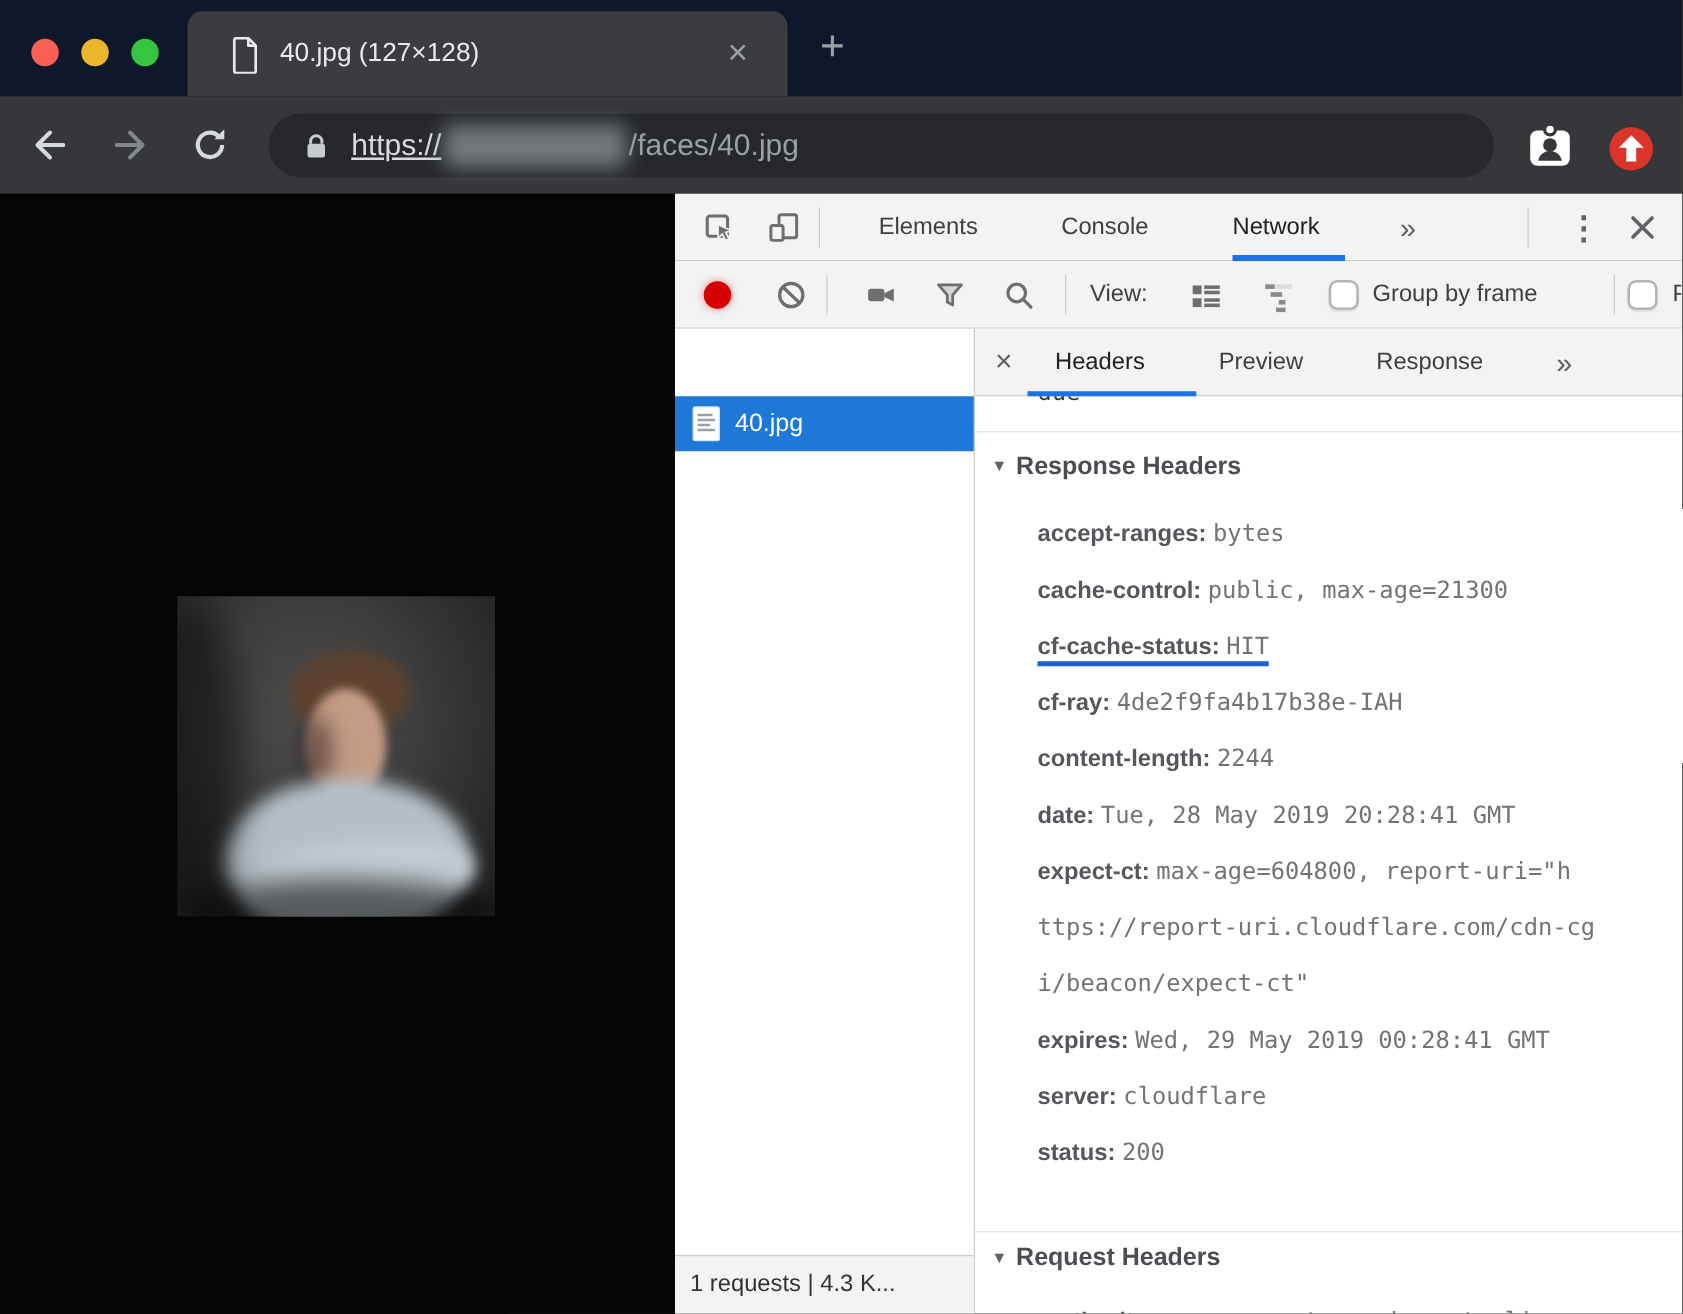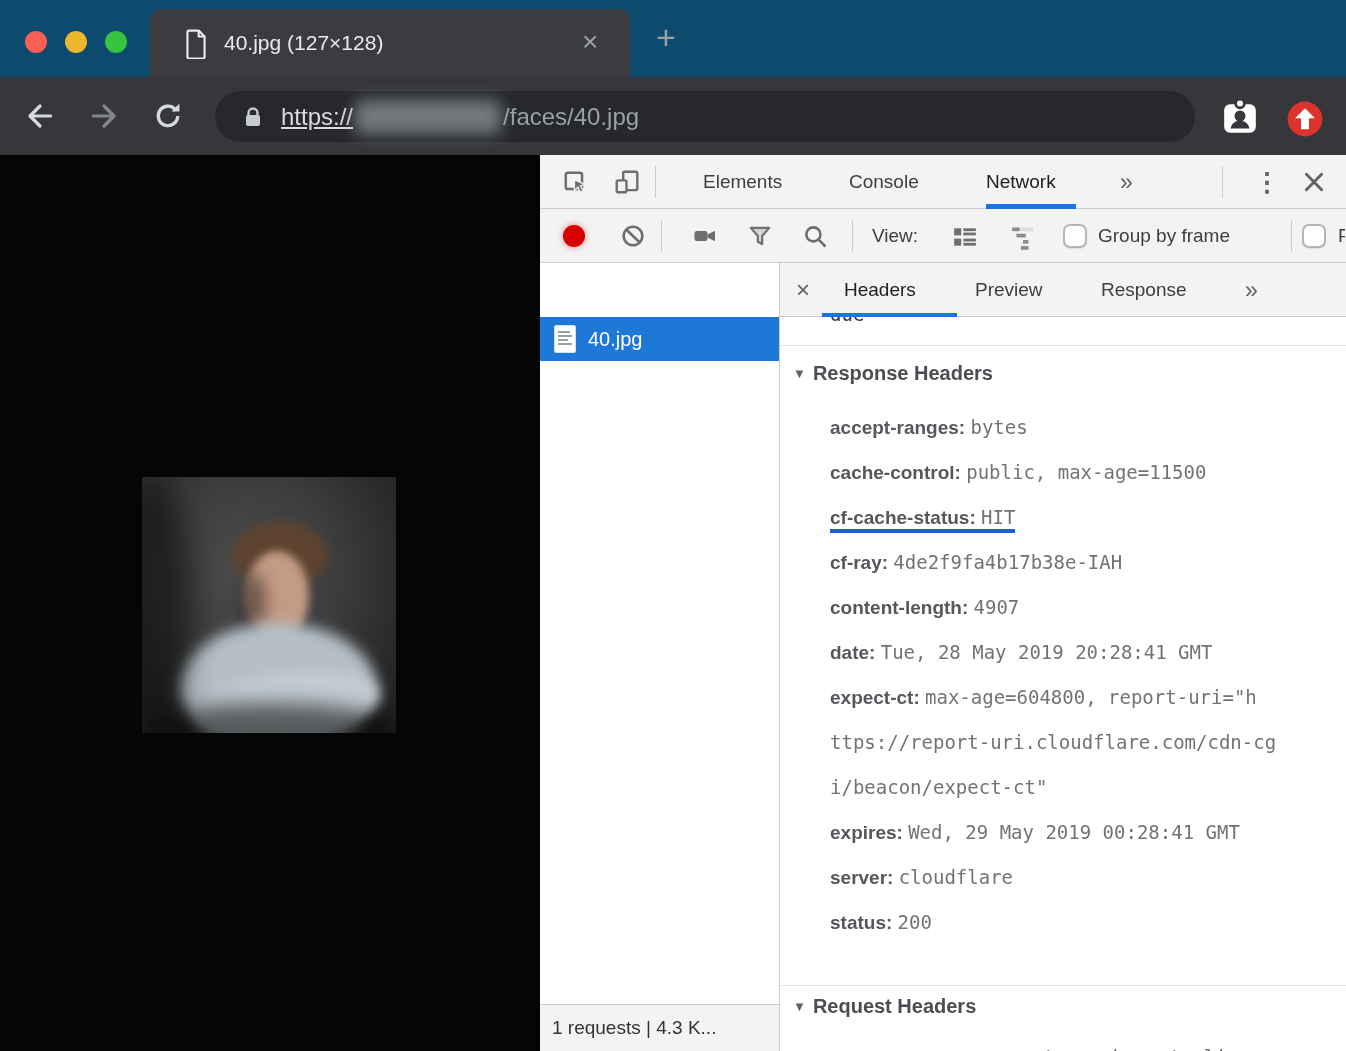--- a/index.html
+++ b/index.html
@@ -2,21 +2,21 @@
 <html><head>
 <meta charset="utf-8">
 <style>
   html,body{margin:0;padding:0;background:#111;}
   #window{position:relative;width:1346px;height:1051px;overflow:hidden;
           font-family:"Liberation Sans",sans-serif;background:#050505;}
   #window *{box-sizing:border-box;}
   .abs{position:absolute;}
 
   
-  #titlebar{left:0;top:0;width:1346px;height:77px;background:#0c4a6e;}
+  #titlebar{left:0;top:0;width:1346px;height:77px;background:#0f172a;}
   .light{width:22px;height:22px;border-radius:50%;top:31px;}
   #tab{left:150px;top:9px;width:480px;height:68px;background:#3a3c3f;border-radius:12px 12px 0 0;}
   .tab-title{left:74px;top:0;height:68px;line-height:68px;font-size:21px;color:#e8eaed;}
   .tab-close{left:432px;top:0;height:68px;line-height:66px;font-size:28px;color:#9aa0a6;}
   #newtab{left:656px;top:0;height:77px;line-height:74px;font-size:34px;color:#9aa0a6;}
   #toolbar{left:0;top:77px;width:1346px;height:78px;background:#35373a;}
   .navbtn{top:23px;width:32px;height:32px;}
   #urlbar{left:215px;top:14px;width:980px;height:51px;border-radius:26px;background:#26282b;
           display:flex;align-items:center;}
   .scheme{font-size:24px;color:#d8dadd;margin-left:16px;text-decoration:underline;}
@@ -252,24 +252,24 @@
         <span>due</span>
       </div>
       <div class="abs hdivider" style="top:82px"></div>
 
       <div class="abs" style="left:13px;top:99px">
         <span class="tri">▼</span><span class="section-title">Response Headers</span>
       </div>
 
       <div class="abs" id="rh-list">
           <div class="hdr-row"><span><span class="hdr-name">accept-ranges:</span> <span class="hdr-val">bytes</span></span></div>
-          <div class="hdr-row"><span><span class="hdr-name">cache-control:</span> <span class="hdr-val">public, max-age=11500</span></span></div>
+          <div class="hdr-row"><span><span class="hdr-name">cache-control:</span> <span class="hdr-val">public, max-age=21300</span></span></div>
           <div class="hdr-row"><span class="hl-underline"><span class="hdr-name">cf-cache-status:</span> <span class="hdr-val">HIT</span></span></div>
           <div class="hdr-row"><span><span class="hdr-name">cf-ray:</span> <span class="hdr-val">4de2f9fa4b17b38e-IAH</span></span></div>
-          <div class="hdr-row"><span><span class="hdr-name">content-length:</span> <span class="hdr-val">4907</span></span></div>
+          <div class="hdr-row"><span><span class="hdr-name">content-length:</span> <span class="hdr-val">2244</span></span></div>
           <div class="hdr-row"><span><span class="hdr-name">date:</span> <span class="hdr-val">Tue, 28 May 2019 20:28:41 GMT</span></span></div>
           <div class="hdr-row"><span><span class="hdr-name">expect-ct:</span> <span class="hdr-val">max-age=604800, report-uri="h</span><br><span class="hdr-val">ttps://report-uri.cloudflare.com/cdn-cg</span><br><span class="hdr-val">i/beacon/expect-ct"</span></span></div>
           <div class="hdr-row"><span><span class="hdr-name">expires:</span> <span class="hdr-val">Wed, 29 May 2019 00:28:41 GMT</span></span></div>
           <div class="hdr-row"><span><span class="hdr-name">server:</span> <span class="hdr-val">cloudflare</span></span></div>
           <div class="hdr-row"><span><span class="hdr-name">status:</span> <span class="hdr-val">200</span></span></div>
         </div>
 
       <div class="abs hdivider" style="top:722px"></div>
       <div class="abs" style="left:13px;top:732px">
         <span class="tri">▼</span><span class="section-title">Request Headers</span>

